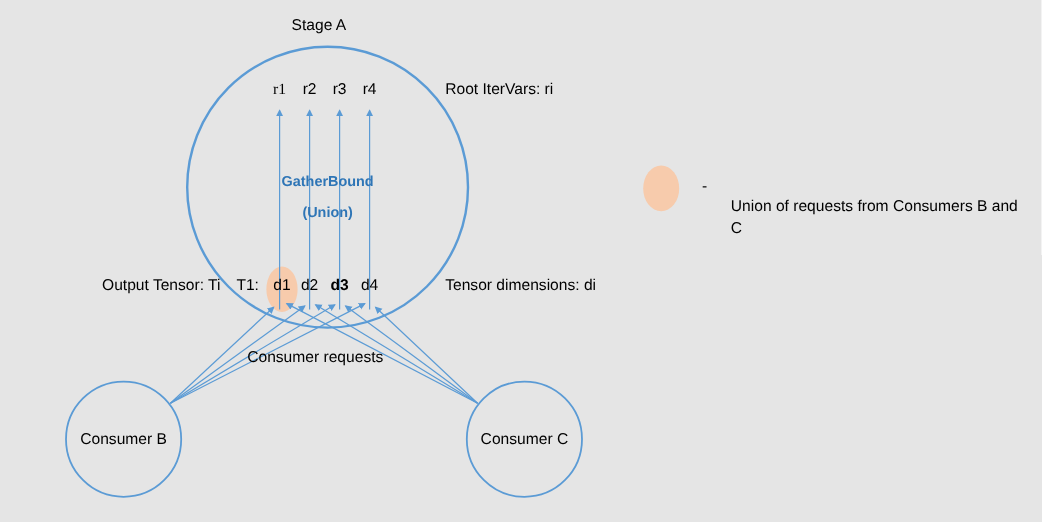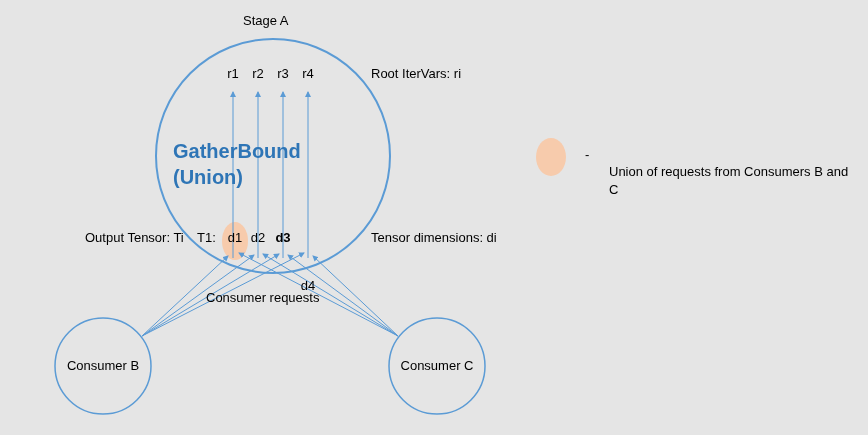--- a/index.html
+++ b/index.html
@@ -11,21 +11,22 @@
     font-size:13px;
     color:#000000;
     overflow:hidden;
   }
   #shapes{position:absolute;left:0;top:0;z-index:1;}
   .lbl{position:absolute;z-index:2;white-space:nowrap;}
   .tick{position:absolute;z-index:2;width:24px;text-align:center;}
   .node-title{
     position:absolute;z-index:2;
     left:173px;top:138px;width:200px;
-    font-weight:bold;font-size:20px;line-height:26px;
+    text-align:center;
+    font-weight:bold;font-size:12px;line-height:26px;
     color:#2E75B6;
   }
   .consumer-label{position:absolute;z-index:2;width:96px;text-align:center;}
   .legend-text{
     position:absolute;z-index:2;
     left:609px;top:141px;width:248px;
     line-height:18px;white-space:normal;margin-top:22px;
   }
 </style>
 </head>
@@ -60,40 +61,40 @@
     <line x1="142" y1="336" x2="304" y2="253" stroke="#5B9BD5" stroke-width="1" marker-end="url(#arrow)"></line>
 
     <line x1="398" y1="336" x2="239" y2="253" stroke="#5B9BD5" stroke-width="1" marker-end="url(#arrow)"></line>
     <line x1="398" y1="336" x2="263" y2="254" stroke="#5B9BD5" stroke-width="1" marker-end="url(#arrow)"></line>
     <line x1="398" y1="336" x2="288" y2="255" stroke="#5B9BD5" stroke-width="1" marker-end="url(#arrow)"></line>
     <line x1="398" y1="336" x2="313" y2="256" stroke="#5B9BD5" stroke-width="1" marker-end="url(#arrow)"></line>
   </svg>
 
   <div class="lbl" style="left:243px;top:13px;">Stage A</div>
 
-  <span class="tick" style="left:221px;top:66px;">r1</span>
+  <span class="tick" style="left:221px;top:66px;font-family:Liberation Serif, serif;">r1</span>
   <span class="tick" style="left:246px;top:66px;">r2</span>
   <span class="tick" style="left:271px;top:66px;">r3</span>
   <span class="tick" style="left:296px;top:66px;">r4</span>
 
   <div class="lbl" style="left:371px;top:66px;">Root IterVars: ri</div>
   <div class="lbl" style="left:371px;top:230px;">Tensor dimensions: di</div>
 
   <div class="node-title">
     <div>GatherBound</div>
     <div>(Union)</div>
   </div>
 
   <div class="lbl" style="left:48px;top:230px;margin-left:37px;">Output Tensor: Ti</div>
 
   <div class="lbl" style="left:197px;top:230px;">T1:</div>
   <span class="tick" style="left:223px;top:230px;">d1</span>
   <span class="tick" style="left:246px;top:230px;">d2</span>
   <span class="tick" style="left:271px;top:230px;font-weight:bold;">d3</span>
-  <span class="tick" style="left:296px;top:230px;margin-top:48px;">d4</span>
+  <span class="tick" style="left:296px;top:230px;">d4</span>
 
   <div class="lbl" style="left:206px;top:290px;">Consumer requests</div>
 
   <div class="consumer-label" style="left:55px;top:358px;">Consumer B</div>
   <div class="consumer-label" style="left:389px;top:358px;">Consumer C</div>
 
   <div class="lbl" style="left:585px;top:147px;">-</div>
   <div class="legend-text">Union of requests from Consumers B and C</div>
 
 </div>

